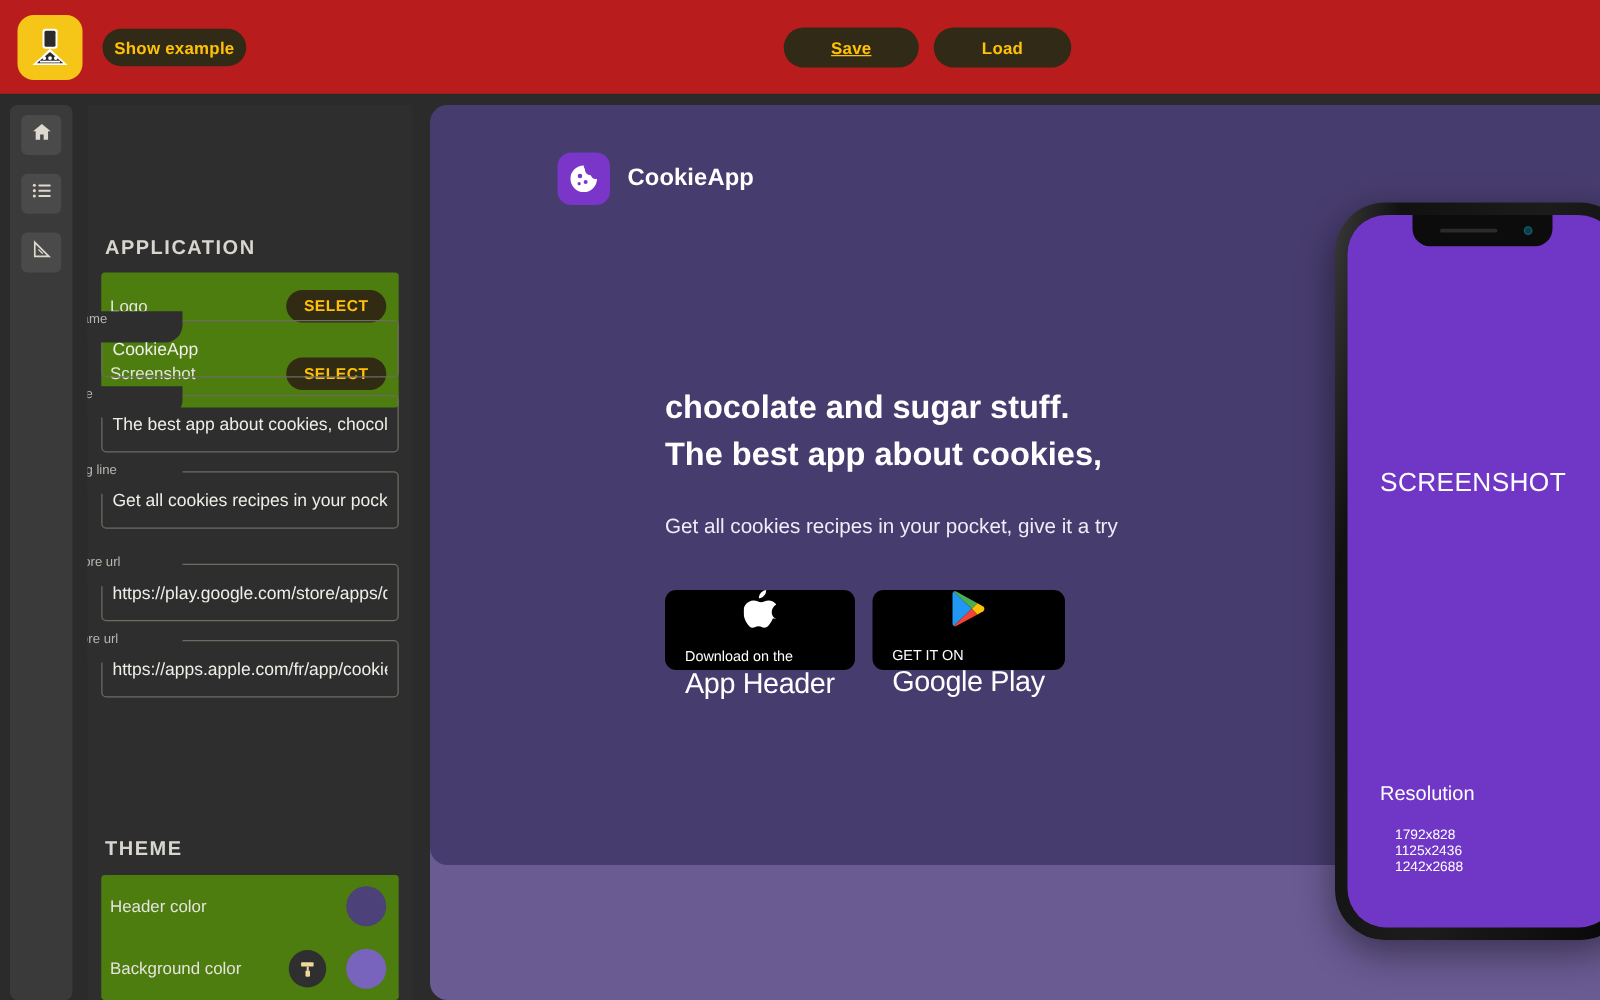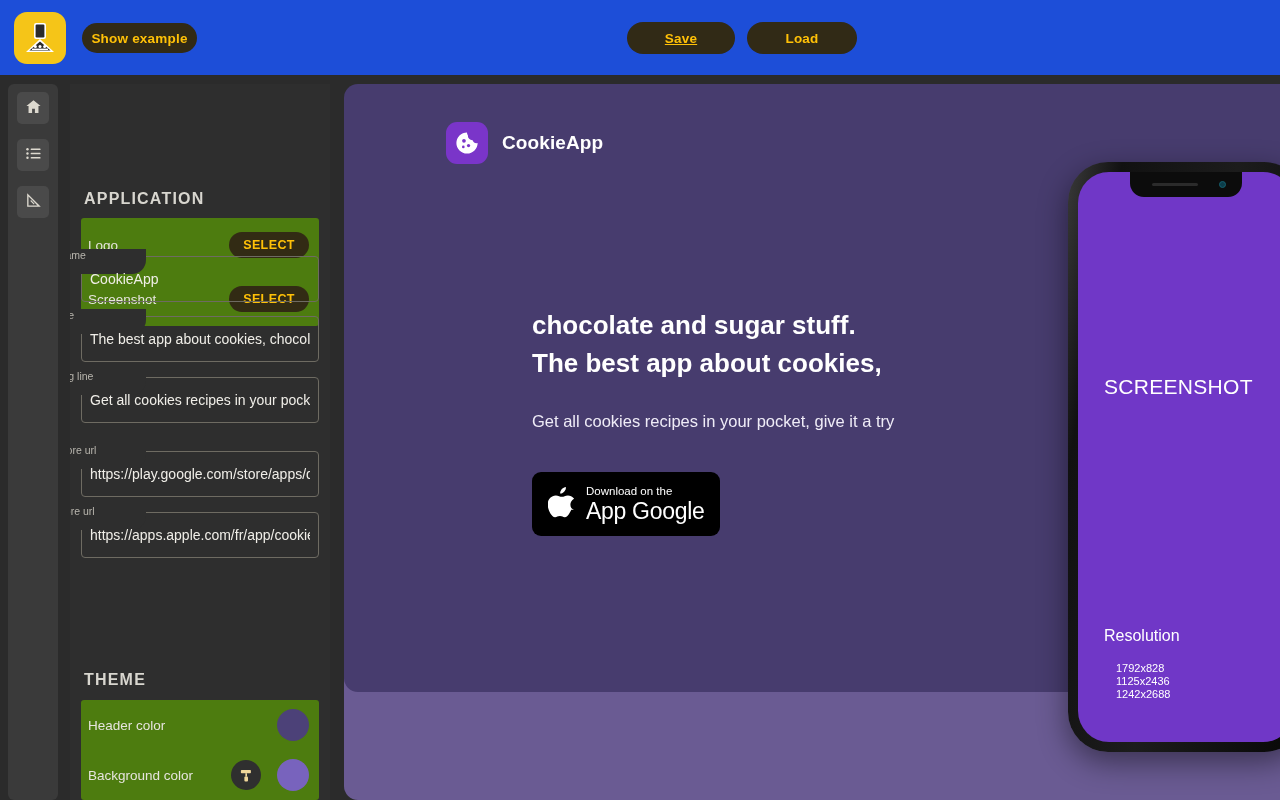--- a/index.html
+++ b/index.html
@@ -7,21 +7,21 @@
     width: 1280px; height: 800px;
     overflow: hidden;
     background: #2b2b2b;
     font-family: "Liberation Sans", sans-serif;
   }
 
   
   .topbar {
     position: absolute; left: 0; top: 0;
     width: 1280px; height: 76px;
-    background: #1d4ed8;
+    background: #b91c1c;
     border-bottom: 1px solid #2a2a2a;
   }
   .app-logo {
     position: absolute; left: 14px; top: 12px;
     width: 52px; height: 52px;
     background: #f5c518;
     border-radius: 13px;
     display: flex; align-items: center; justify-content: center;
   }
   .btn-pill {
@@ -206,20 +206,21 @@
     display: flex; gap: 14px;
   }
   .badge {
     height: 64px;
     background: #000000;
     border-radius: 9px;
     display: flex; align-items: center;
     padding: 0 16px;
     gap: 12px;
     cursor: pointer;
+    flex-direction: column;
   }
   .badge .small { font-size: 11.5px; color: #fff; line-height: 13px; }
   .badge .big { font-size: 23px; color: #fff; font-weight: 500; line-height: 26px; letter-spacing: -.3px; }
 
   
   .phone {
     position: absolute; left: 724px; top: 78px;
     width: 236px; height: 590px;
     background: linear-gradient(100deg,#3a3a3a 0%, #111 16%, #1c1c1c 50%, #0a0a0a 92%);
     border-radius: 40px;
@@ -410,21 +411,35 @@
   <div class="badges">
     <div class="badge">
       <span>
         <svg width="26" height="31" viewBox="0 0 24 29" fill="#ffffff">
           <path d="M16.6 0c.1 1.6-.5 3.1-1.5 4.2-1 1.1-2.4 2-3.9 1.9-.2-1.5.6-3.1 1.5-4.1C13.8.9 15.3.1 16.6 0z"></path>
           <path d="M21.6 21.3c-.6 1.4-.9 2-1.7 3.2-1.1 1.7-2.6 3.8-4.5 3.8-1.7 0-2.1-1.1-4.4-1.1-2.3 0-2.8 1.1-4.5 1.1-1.9 0-3.3-1.9-4.4-3.6C-.9 19.9-1.2 14.2 1 11.2c1.5-2.1 3.9-3.3 6.2-3.3 2.3 0 3.8 1.3 5.7 1.3 1.8 0 2.9-1.3 5.6-1.3 2 0 4.2 1.1 5.7 3-5 2.8-4.2 10 .4 10.4z"></path>
         </svg>
       </span>
       <span>
         <div class="small">Download on the</div>
-        <div class="big">App Google</div>
+        <div class="big">App Header</div>
+      </span>
+    </div>
+    <div class="badge">
+      <span>
+        <svg width="28" height="30" viewBox="0 0 28 30">
+          <path d="M2 1.2 L16.5 15 L2 28.8 C1.4 28.4 1 27.6 1 26.6 V3.4 C1 2.4 1.4 1.6 2 1.2Z" fill="#2196f3"></path>
+          <path d="M2 1.2 C2.5.8 3.3.8 4 1.2 L21 10.5 L16.5 15 Z" fill="#4caf50"></path>
+          <path d="M16.5 15 L21 19.5 L4 28.8 C3.3 29.2 2.5 29.2 2 28.8 Z" fill="#f44336"></path>
+          <path d="M21 10.5 L25.6 13.1 C26.8 13.8 26.8 16.2 25.6 16.9 L21 19.5 L16.5 15 Z" fill="#ffc107"></path>
+        </svg>
+      </span>
+      <span>
+        <div class="small">GET IT ON</div>
+        <div class="big">Google Play</div>
       </span>
     </div>
   </div>
 
   <div class="phone">
     <div class="phone-screen" id="phone-screen" style="background: rgb(112, 55, 199);">
       <div class="notch">
         <span class="speaker"></span>
         <span class="cam"></span>
       </div>

